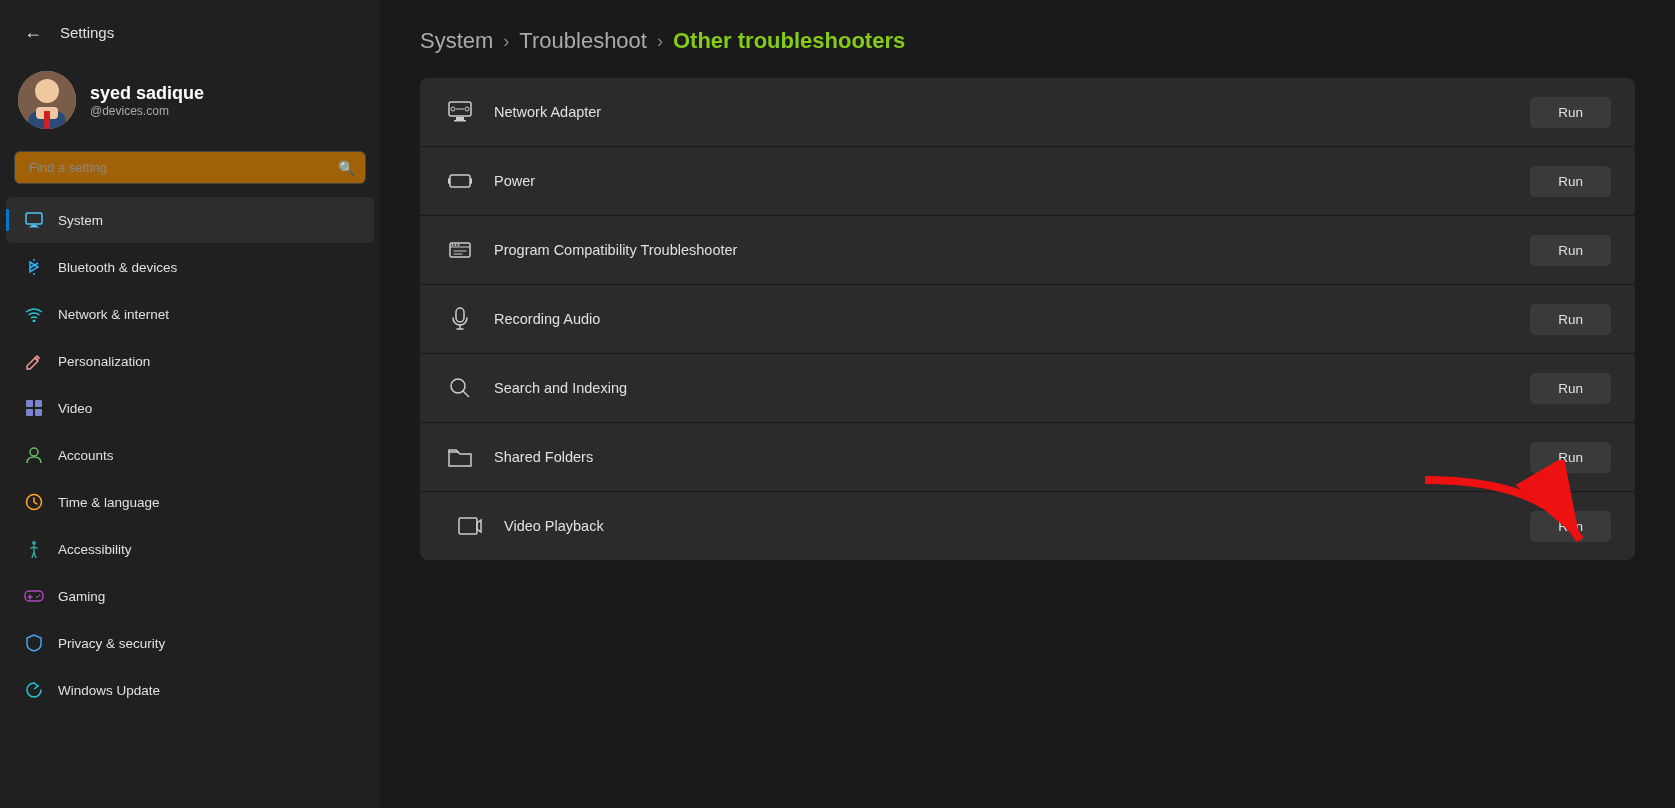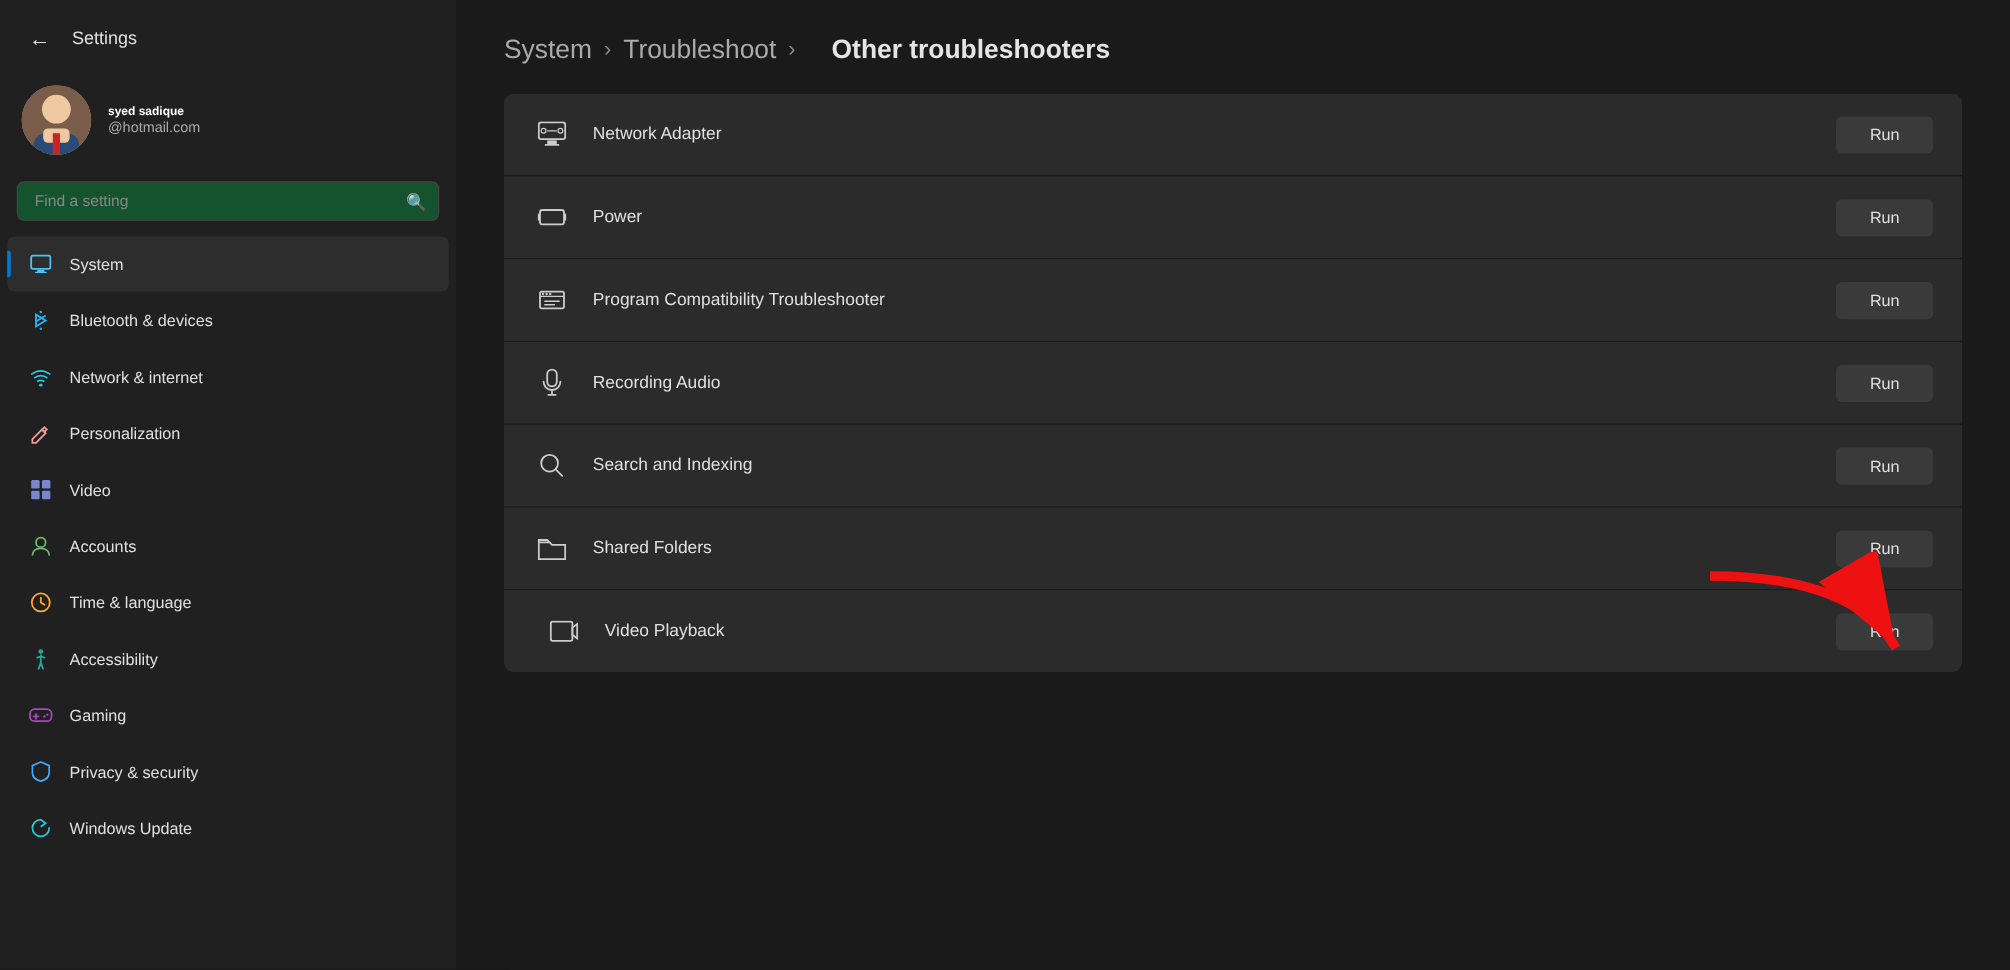--- a/index.html
+++ b/index.html
@@ -67,31 +67,31 @@
       width: 100%;
       height: 100%;
       background: linear-gradient(135deg, #8a6a4a 0%, #b08060 50%, #d4a870 100%);
       display: flex;
       align-items: flex-end;
       justify-content: center;
       overflow: hidden;
       position: relative;
     }
     .profile-info { display: flex; flex-direction: column; }
-    .profile-name { font-size: 10px; font-weight: 600; color: #fff; }
+    .profile-name { font-size: 18px; font-weight: 600; color: #fff; }
     .profile-email { font-size: 12px; color: #aaa; }
 
     .search-box {
       margin: 8px 14px 12px 14px;
       position: relative;
     }
     .search-input {
       width: 100%;
       padding: 8px 36px 8px 14px;
-      background: #14532d;
+      background: #a16207;
       border: 1px solid #444;
       border-radius: 6px;
       color: #e0e0e0;
       font-size: 13px;
       outline: none;
     }
     .search-input::placeholder { color: #888; }
     .search-icon-wrap {
       position: absolute;
       right: 10px;
@@ -165,21 +165,21 @@
     .breadcrumb {
       display: flex;
       align-items: center;
       gap: 10px;
       padding: 28px 0 24px 0;
       font-size: 22px;
       color: #aaa;
       flex-shrink: 0;
     }
     .breadcrumb-sep { color: #888; font-size: 18px; }
-    .breadcrumb-current { color: #e5e5e5; font-weight: 700; margin-left: 20px; }
+    .breadcrumb-current { color: #84cc16; font-weight: 700; }
     .breadcrumb-link { color: #aaa; font-weight: 400; cursor: pointer; }
 
     
     .troubleshooter-list {
       display: flex;
       flex-direction: column;
       gap: 0;
       border-radius: 8px;
       overflow: hidden;
     }
@@ -247,21 +247,21 @@
           <circle cx="29" cy="20" r="12" fill="#f0c8a0"></circle>
           <rect x="10" y="40" width="38" height="20" rx="10" fill="#2a4a7a"></rect>
           <rect x="18" y="36" width="22" height="12" rx="4" fill="#f0c8a0"></rect>
 
           <rect x="26" y="40" width="6" height="18" fill="#cc2222"></rect>
         </svg>
       </div>
     </div>
     <div class="profile-info">
       <span class="profile-name">syed sadique</span>
-      <span class="profile-email">@hotmail.com</span>
+      <span class="profile-email">@devices.com</span>
     </div>
   </div>
 
   <div class="search-box">
     <input class="search-input" type="text" placeholder="Find a setting" style="">
     <span class="search-icon-wrap">🔍</span>
   </div>
 
   <nav>
 

